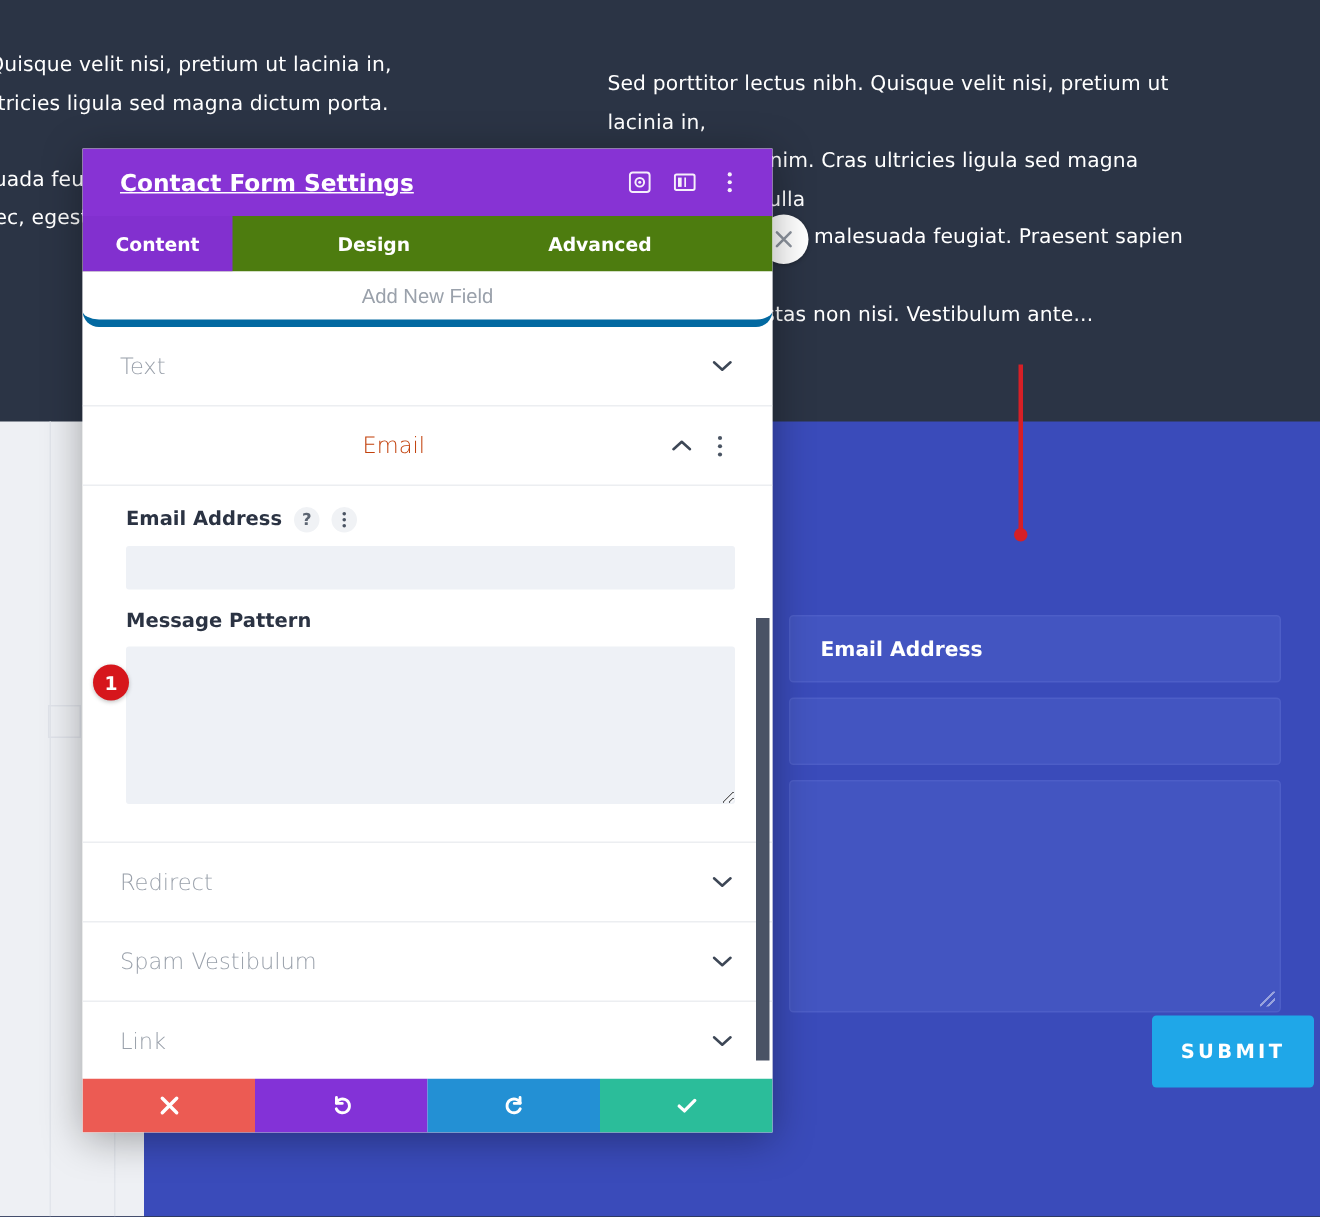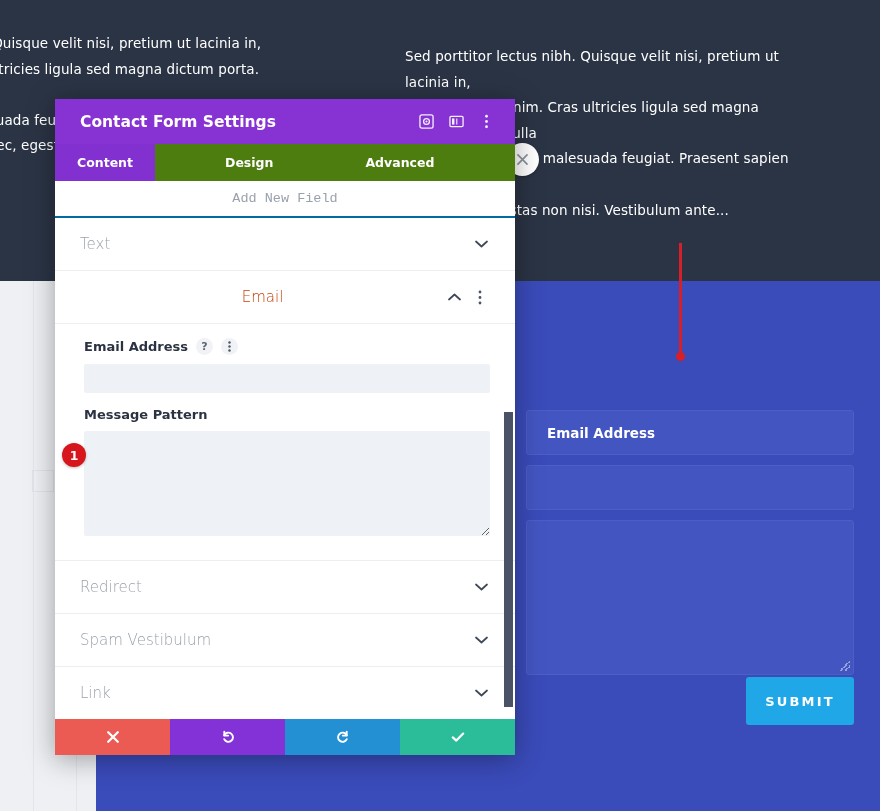--- a/index.html
+++ b/index.html
@@ -94,21 +94,21 @@
   #pv-message { left: 526px; top: 520px; width: 328px; height: 155px; }
   .pv-resize {
     position: absolute; right: 3px; bottom: 3px;
     width: 10px; height: 10px;
     background:
       linear-gradient(135deg, transparent 0 45%, rgba(255,255,255,.45) 45% 55%, transparent 55% 100%),
       linear-gradient(135deg, transparent 0 70%, rgba(255,255,255,.45) 70% 80%, transparent 80% 100%);
   }
   .pv-submit {
     position: absolute;
-    left: 746px; top: 677px;
+    left: 768px; top: 677px;
     width: 108px; height: 48px;
     background: #1fa7e8;
     border: none; border-radius: 3px;
     color: #ffffff;
     font-size: 13px;
     font-weight: bold;
     letter-spacing: 2.2px;
     font-family: "DejaVu Sans", sans-serif;
     cursor: pointer;
   }
@@ -145,20 +145,21 @@
     align-items: center;
     padding: 0 14px 0 25px;
     flex: none;
   }
   .modal-title {
     color: #ffffff;
     font-size: 15.5px;
     font-weight: bold;
     font-family: "DejaVu Sans", sans-serif;
     flex: 1;
+    text-decoration: underline;
   }
   .hdr-icon {
     width: 30px; height: 30px;
     display: flex; align-items: center; justify-content: center;
     cursor: pointer;
     opacity: .92;
   }
   .hdr-icon svg { width: 15px; height: 15px; }
 
   .modal-tabs {
@@ -184,23 +185,24 @@
     position: relative;
     overflow: hidden;
     background: #ffffff;
   }
 
   .add-new-field {
     height: 37px;
     display: flex; align-items: center; justify-content: center;
     color: #9aa1ab;
     font-size: 13.5px;
-    font-family: Liberation Mono, monospace;
-    cursor: pointer;
-    border-bottom: 2px solid #0369a1;
+    font-family: Liberation Sans, sans-serif;
+    cursor: pointer;
+    border-bottom: 5px solid #0369a1;
+    border-radius: 11px;
   }
 
   .accordion-row {
     height: 53px;
     display: flex; align-items: center;
     padding: 0 25px;
     border-bottom: 1px solid #eceef1;
     cursor: pointer;
   }
   .accordion-row .acc-title {

